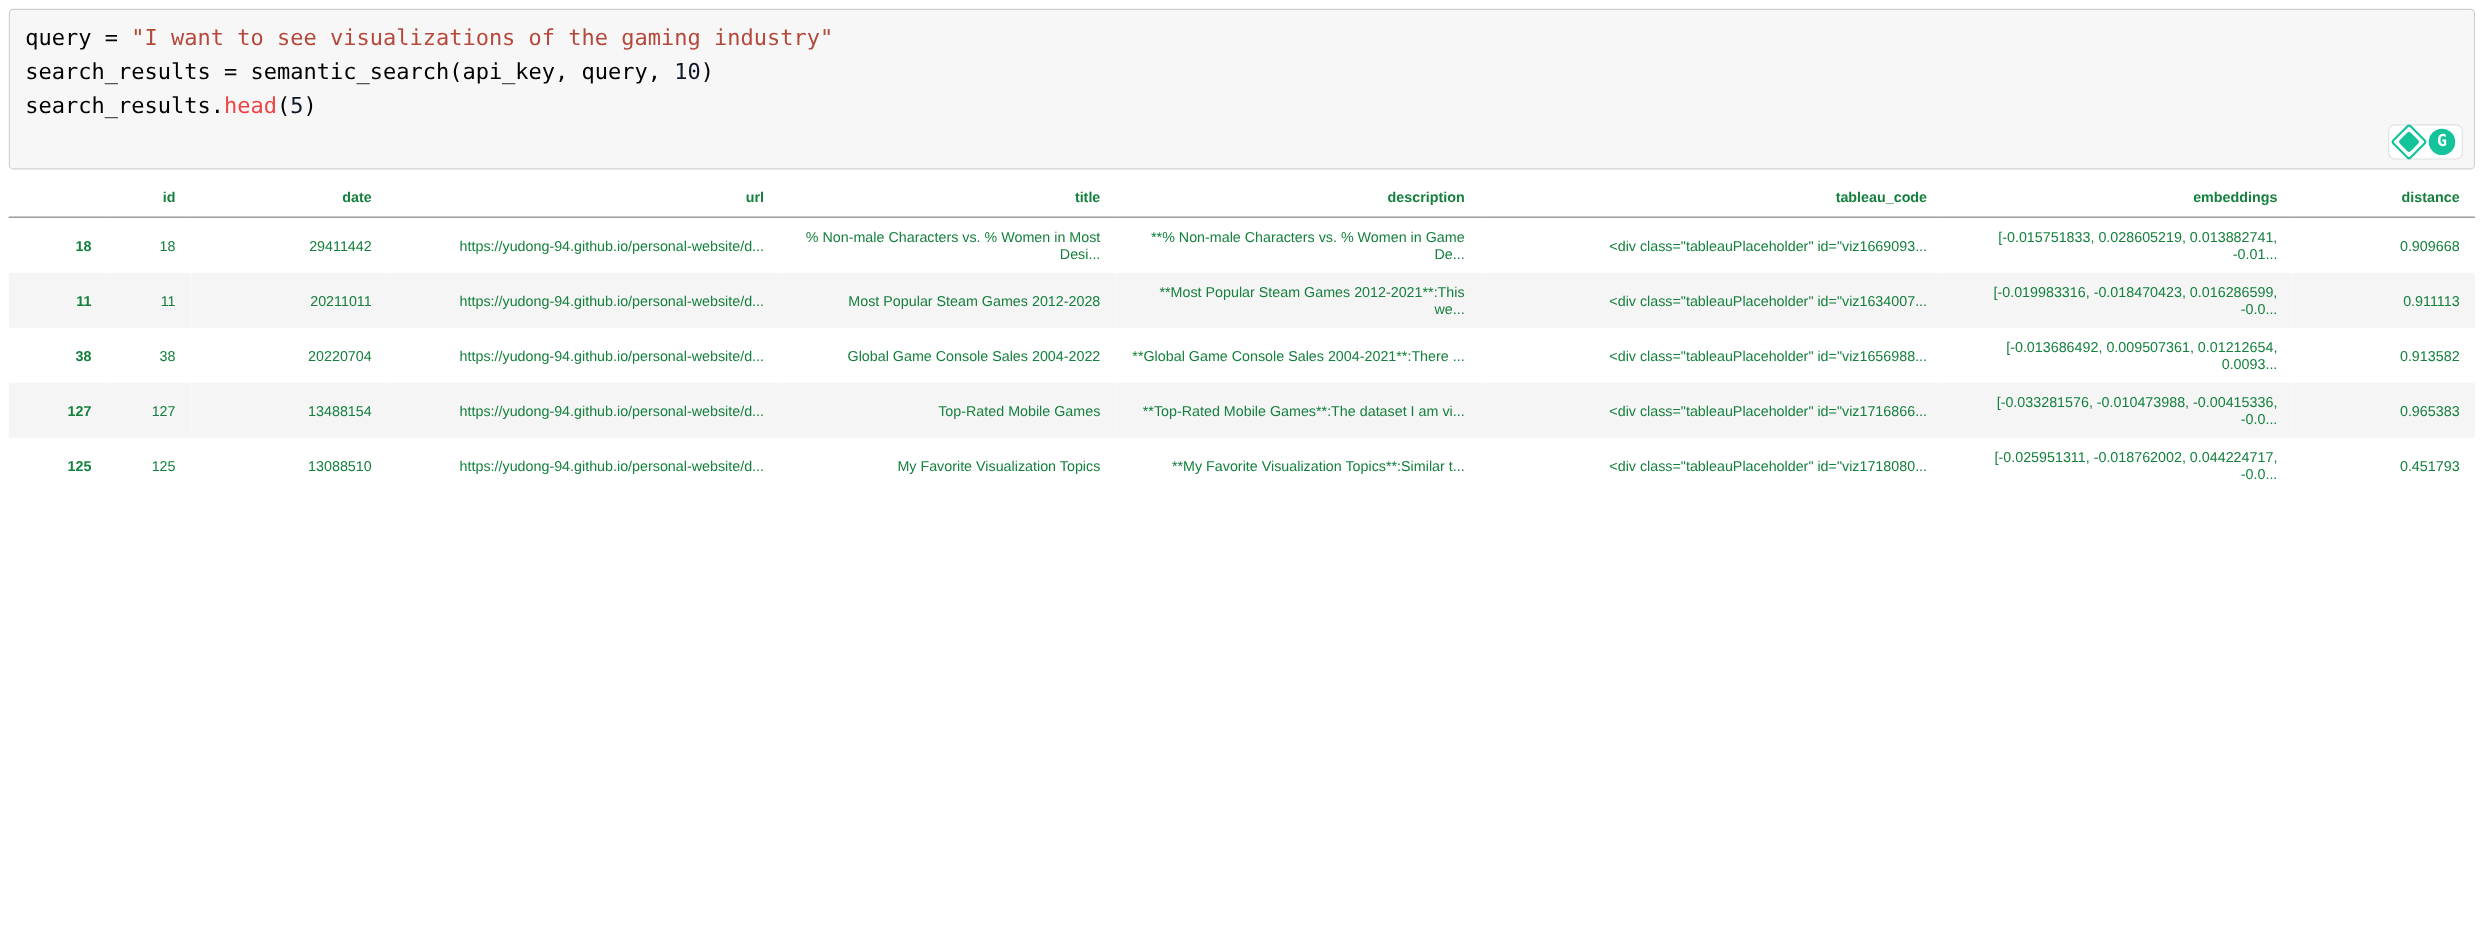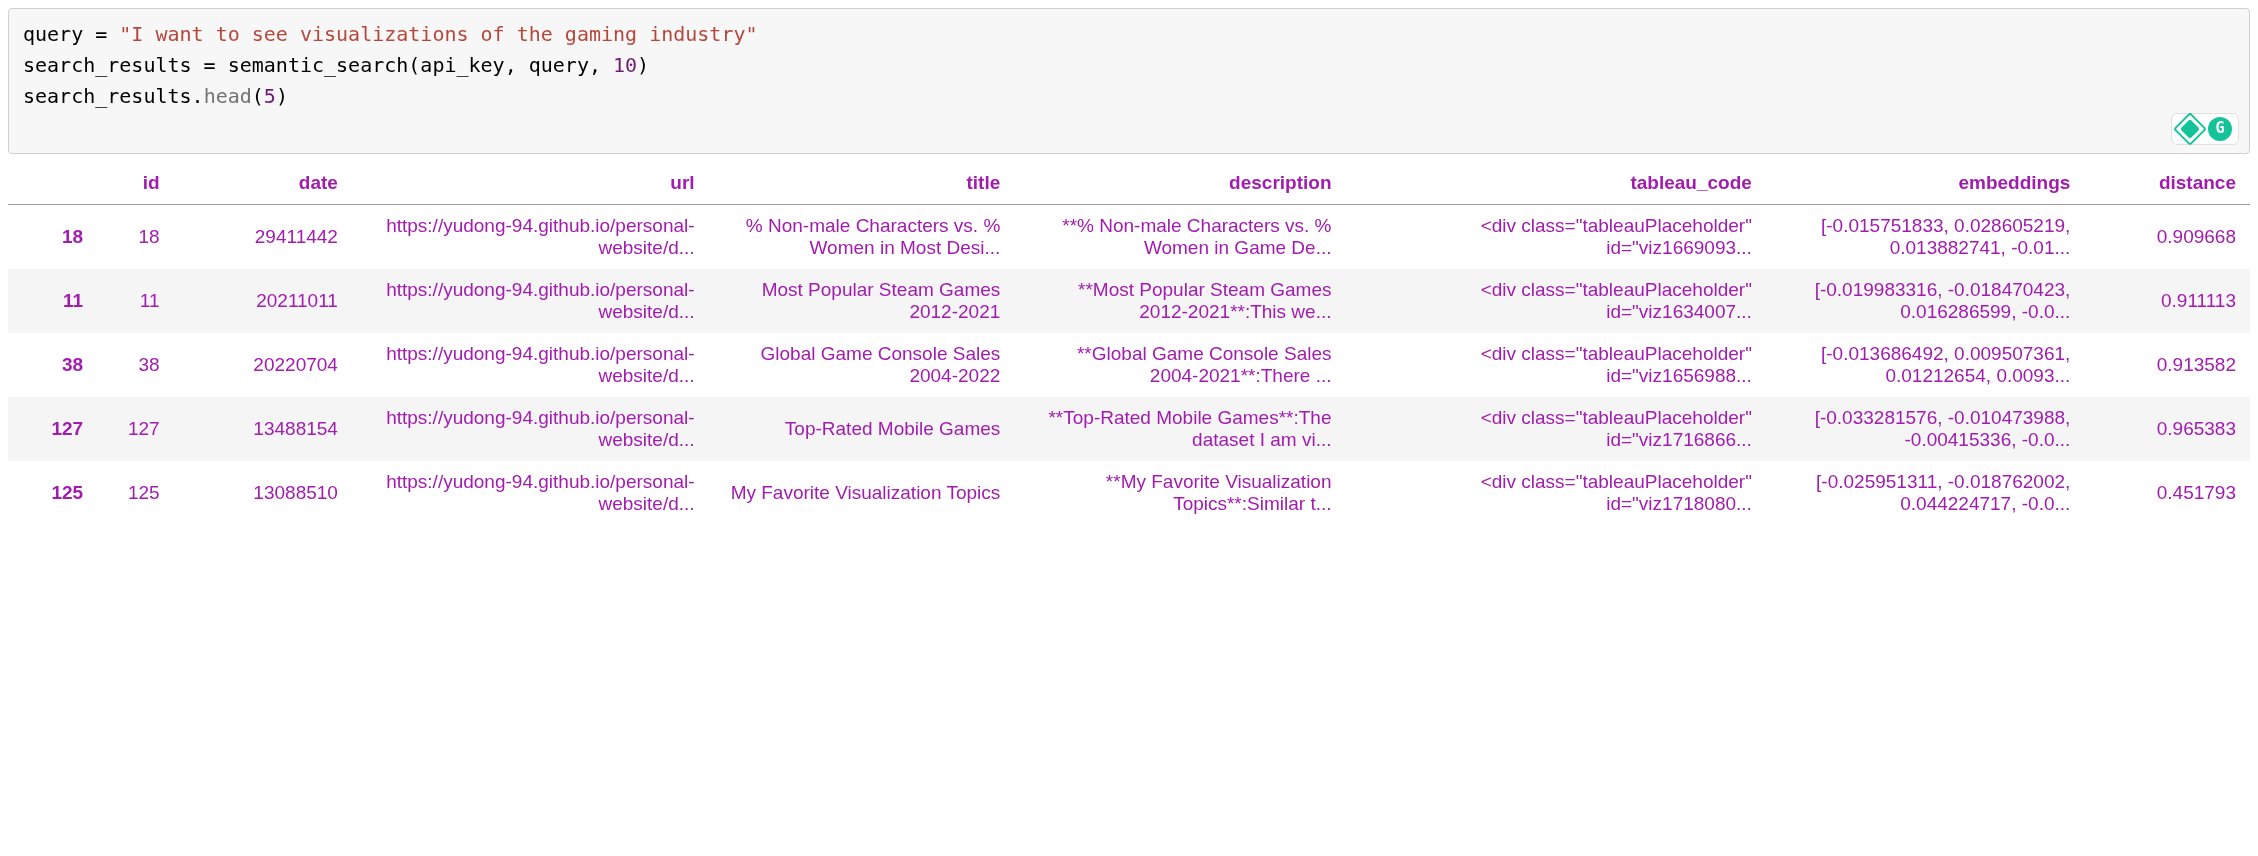--- a/index.html
+++ b/index.html
@@ -17,22 +17,22 @@
     border-radius: 4px;
     padding: 10px 14px;
     font-family: ui-monospace, SFMono-Regular, Menlo, Consolas, monospace;
     font-size: 20px;
     line-height: 1.55;
     white-space: pre;
     position: relative;
     margin-bottom: 8px;
   }
   .code-cell .s { color: #b5483b; } 
-  .code-cell .n { color: #701a75; } 
-  .code-cell .m { color: #737373; } 
+  .code-cell .n { color: #0f172a; } 
+  .code-cell .m { color: #ef4444; } 
   
   .ext-icons {
     position: absolute;
     right: 10px;
     bottom: 8px;
     display: flex;
     gap: 6px;
     align-items: center;
     background: #fff;
     border: 1px solid #e0e0e0;
@@ -56,22 +56,22 @@
     border:2px solid #15c39a; border-radius:3px;
     position:relative;
   }
   .diamond-icon::after {
     content:''; position:absolute; inset:3px; background:#15c39a; border-radius:2px;
   }
 
   table.dataframe {
     border-collapse: collapse;
     width: 100%;
-    font-size: 19px;
-    color:#a21caf;
+    font-size: 13px;
+    color:#15803d;
     table-layout: fixed;
   }
   .dataframe th, .dataframe td {
     padding: 10px 14px;
     vertical-align: middle;
     text-align: right;
     overflow-wrap: break-word;
   }
   .dataframe thead th {
     font-weight: 700;
@@ -140,21 +140,21 @@
         <td>**% Non-male Characters vs. % Women in Game De...</td>
         <td>&lt;div class="tableauPlaceholder" id="viz1669093...</td>
         <td>[-0.015751833, 0.028605219, 0.013882741, -0.01...</td>
         <td>0.909668</td>
       </tr>
       <tr>
         <th>11</th>
         <td>11</td>
         <td>20211011</td>
         <td>https://yudong-94.github.io/personal-website/d...</td>
-        <td>Most Popular Steam Games 2012-2021</td>
+        <td>Most Popular Steam Games 2012-2028</td>
         <td>**Most Popular Steam Games 2012-2021**:This we...</td>
         <td>&lt;div class="tableauPlaceholder" id="viz1634007...</td>
         <td>[-0.019983316, -0.018470423, 0.016286599, -0.0...</td>
         <td>0.911113</td>
       </tr>
       <tr>
         <th>38</th>
         <td>38</td>
         <td>20220704</td>
         <td>https://yudong-94.github.io/personal-website/d...</td>

